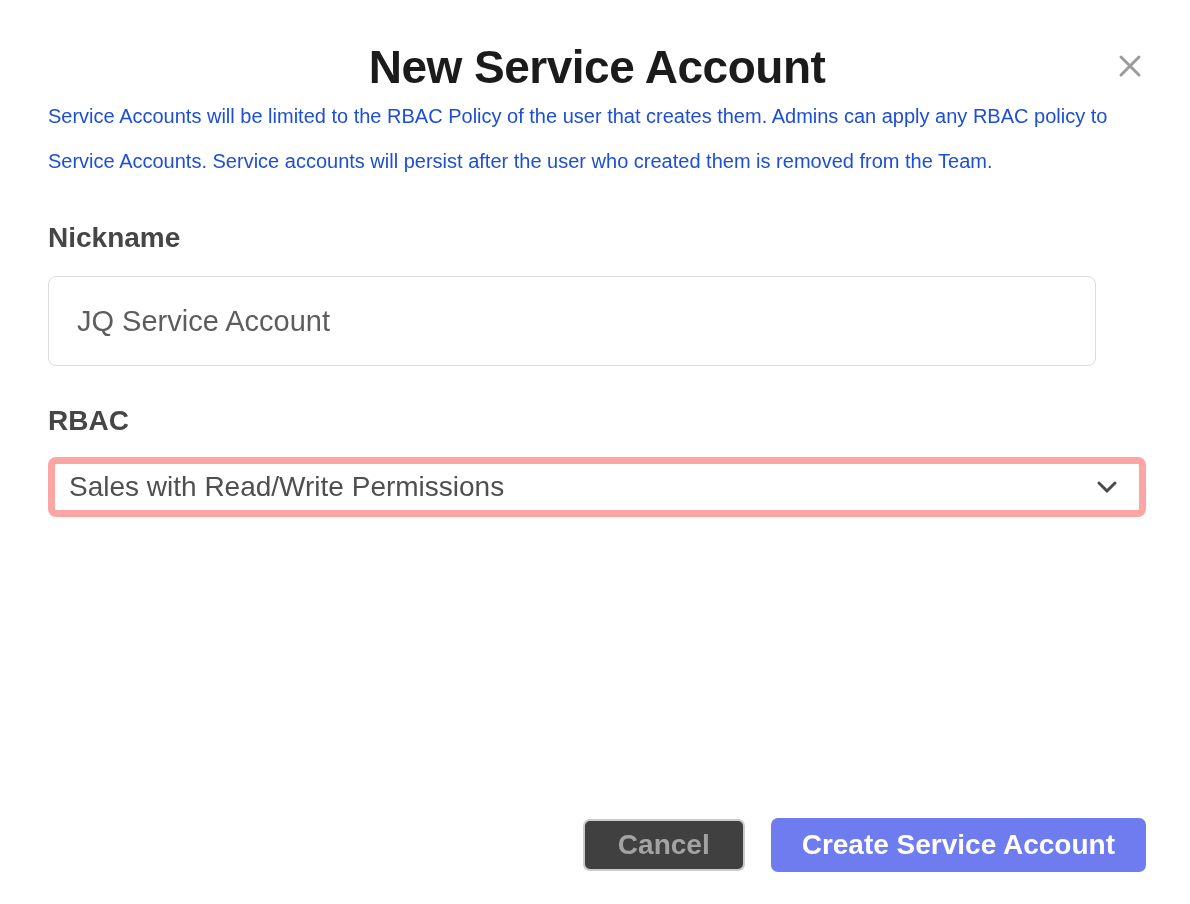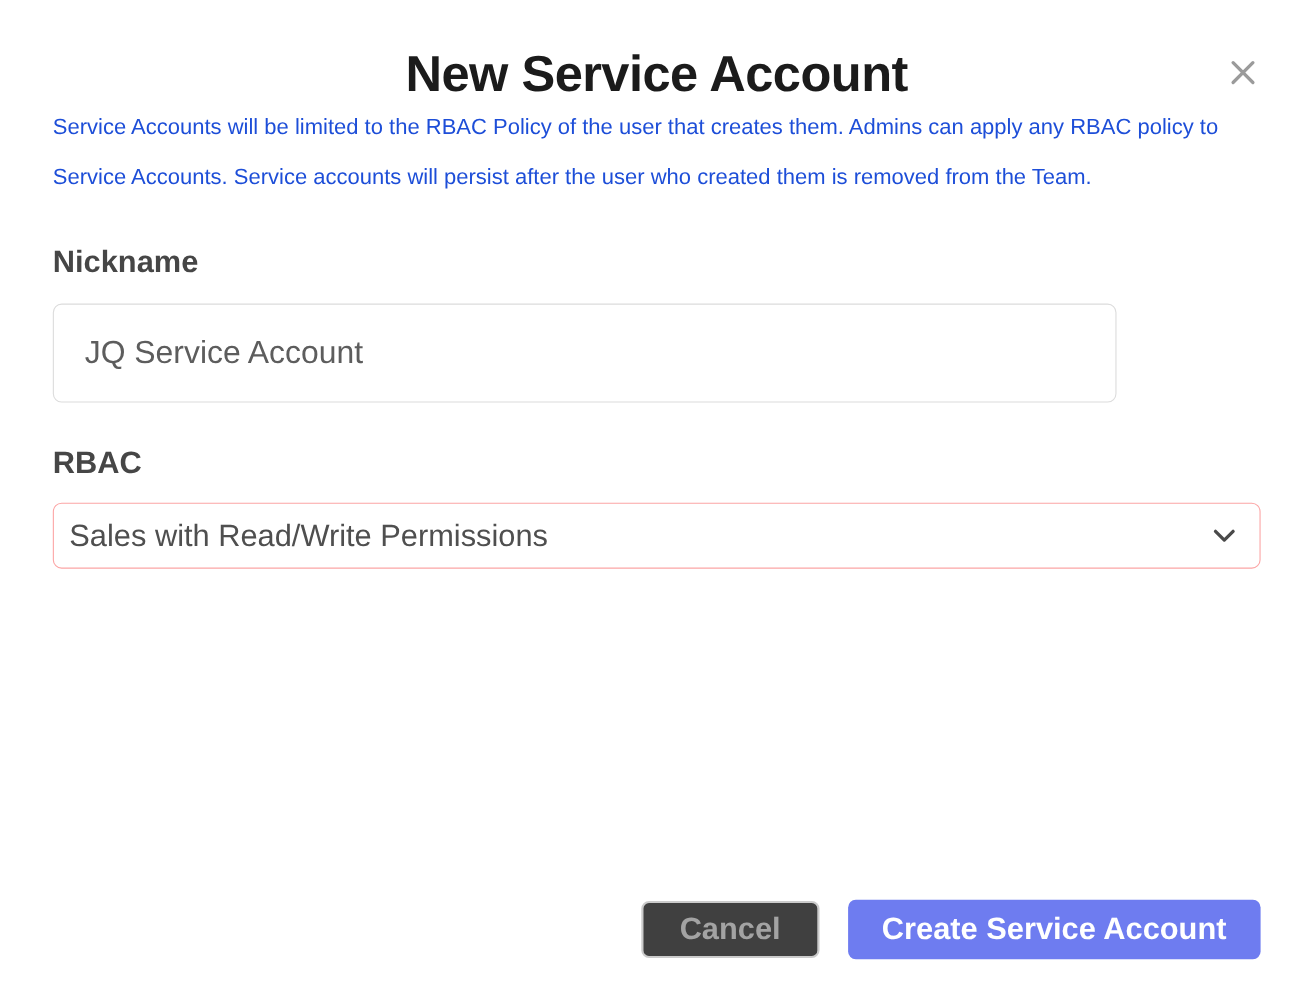--- a/index.html
+++ b/index.html
@@ -47,37 +47,37 @@
   .field-label {
     margin-top: 38px;
     font-size: 28px;
     font-weight: bold;
     color: #464646;
     line-height: 33px;
   }
   .text-input {
     display: block;
     margin-top: 22px;
-    width: 967px;
+    width: 1048px;
     height: 90px;
     border: 1px solid #dcdcdc;
     border-radius: 8px;
     padding: 0 20px 0 28px;
     font-family: "Liberation Sans", sans-serif;
     font-size: 29px;
     color: #5d5d5d;
     background: #ffffff;
     outline: none;
   }
   .label-rbac { margin-top: 38px; }
   .select-box {
     margin-top: 20px;
     width: 1098px;
     height: 60px;
-    border: 1px solid #fca5a5;
+    border: 7px solid #fca5a5;
     border-radius: 8px;
     padding: 0 20px 0 14px;
     display: flex;
     align-items: center;
     justify-content: space-between;
     font-size: 28px;
     color: #4f4f4f;
     background: #ffffff;
     cursor: pointer;
   }

